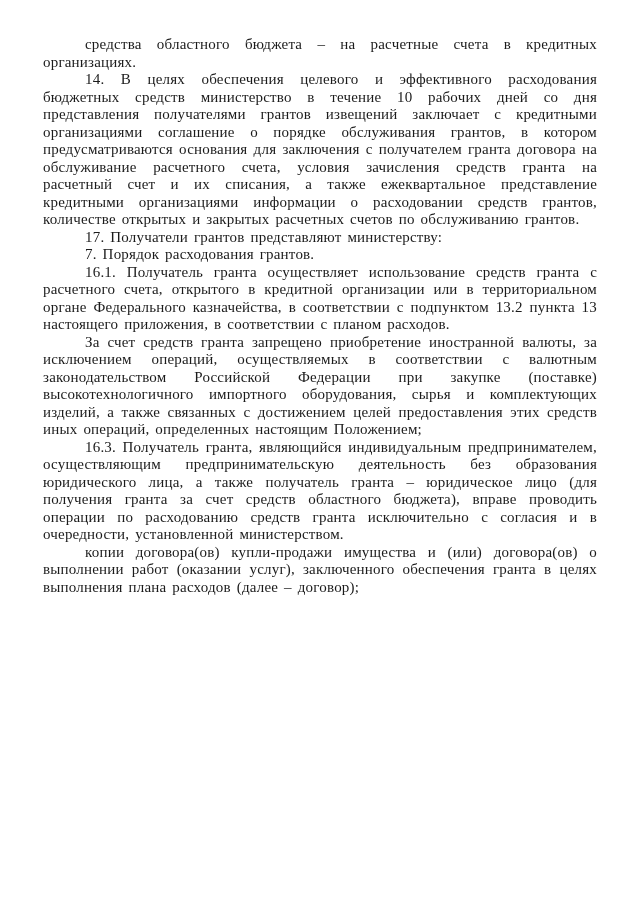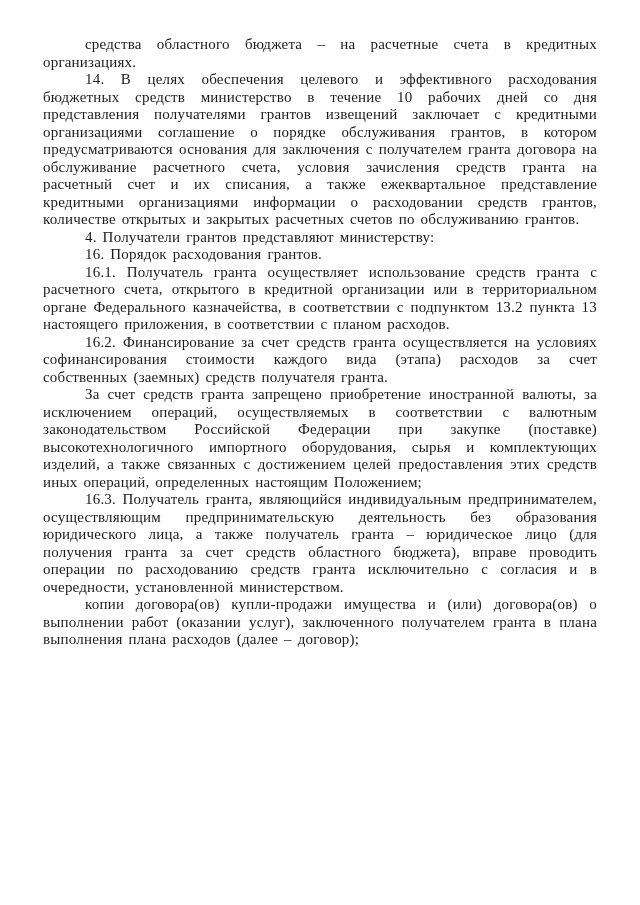--- a/index.html
+++ b/index.html
@@ -44,25 +44,24 @@
     color: #2a2a2a;
   }
 </style>
 </head>
 <body>
 
 <div class="page">
   <div class="content">
     <p>средства областного бюджета – на расчетные счета в кредитных организациях.</p>
     <p>14. В целях обеспечения целевого и эффективного расходования бюджетных средств министерство в течение 10 рабочих дней со дня представления получателями грантов извещений заключает с кредитными организациями соглашение о порядке обслуживания грантов, в котором предусматриваются основания для заключения с получателем гранта договора на обслуживание расчетного счета, условия зачисления средств гранта на расчетный счет и их списания, а также ежеквартальное представление кредитными организациями информации о расходовании средств грантов, количестве открытых и закрытых расчетных счетов по обслуживанию грантов.</p>
-    <p>4. Получатели грантов представляют министерству:</p>
-    <p>16. Порядок расходования грантов.</p>
+    <p>17. Получатели грантов представляют министерству:</p>
+    <p>7. Порядок расходования грантов.</p>
     <p>16.1. Получатель гранта осуществляет использование средств гранта с расчетного счета, открытого в кредитной организации или в территориальном органе Федерального казначейства, в соответствии с подпунктом 13.2 пункта 13 настоящего приложения, в соответствии с планом расходов.</p>
-    <p>16.2. Финансирование за счет средств гранта осуществляется на условиях софинансирования стоимости каждого вида (этапа) расходов за счет собственных (заемных) средств получателя гранта.</p>
     <p>За счет средств гранта запрещено приобретение иностранной валюты, за исключением операций, осуществляемых в соответствии с валютным законодательством Российской Федерации при закупке (поставке) высокотехнологичного импортного оборудования, сырья и комплектующих изделий, а также связанных с достижением целей предоставления этих средств иных операций, определенных настоящим Положением;</p>
     <p>16.3. Получатель гранта, являющийся индивидуальным предпринимателем, осуществляющим предпринимательскую деятельность без образования юридического лица, а также получатель гранта – юридическое лицо (для получения гранта за счет средств областного бюджета), вправе проводить операции по расходованию средств гранта исключительно с согласия и в очередности, установленной министерством.</p>
-    <p>копии договора(ов) купли-продажи имущества и (или) договора(ов) о выполнении работ (оказании услуг), заключенного получателем гранта в плана выполнения плана расходов (далее – договор);</p>
+    <p>копии договора(ов) купли-продажи имущества и (или) договора(ов) о выполнении работ (оказании услуг), заключенного обеспечения гранта в целях выполнения плана расходов (далее – договор);</p>
   </div>
   <div class="footer">
     <span>Z:\ORST\Ppo\0214p083.f17.docx</span>
     <span>73</span>
   </div>
 </div>
 
 </body></html>

